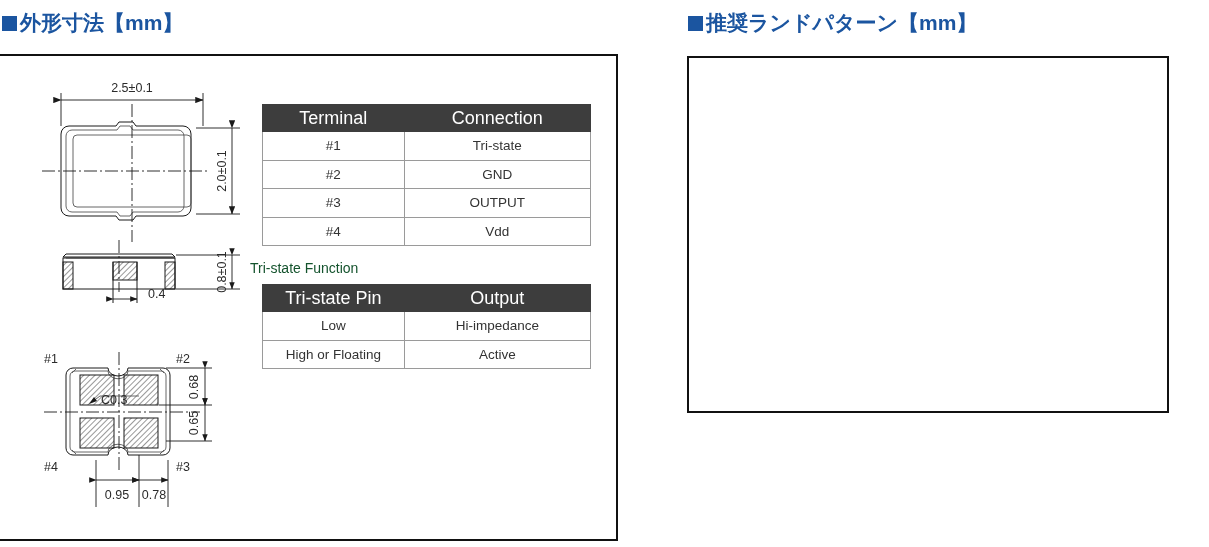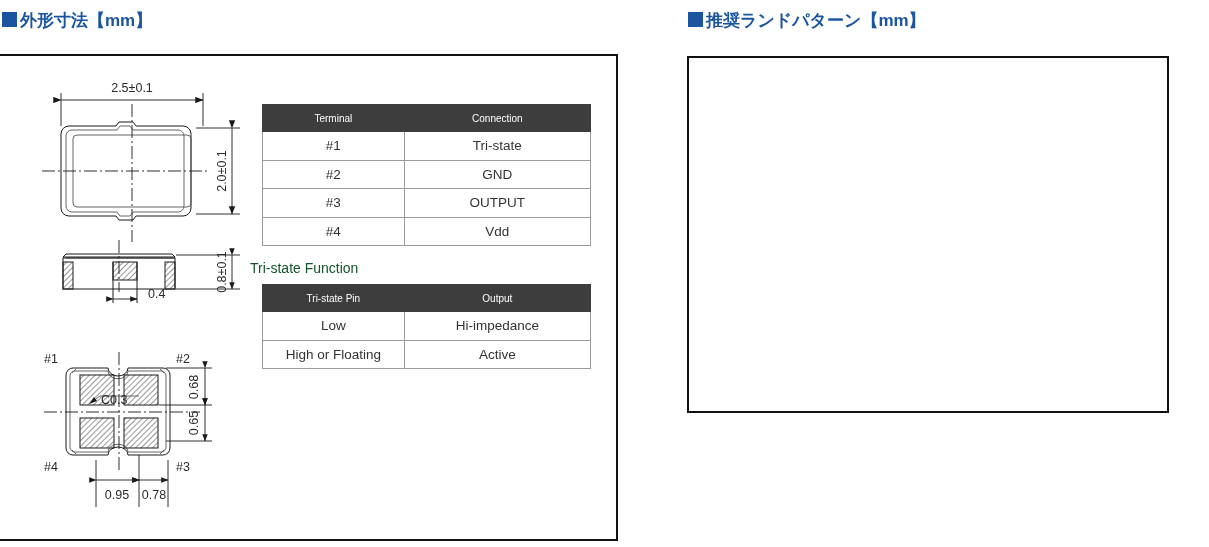--- a/index.html
+++ b/index.html
@@ -1,27 +1,27 @@
 <!DOCTYPE html>
 <html><head>
 <meta charset="utf-8">
 <style>
   html,body{margin:0;padding:0;background:#fff;}
   body{width:1209px;height:547px;position:relative;font-family:"Liberation Sans","DejaVu Sans",sans-serif;overflow:hidden;}
   .sq{display:inline-block;width:15px;height:15px;background:#1b55a0;margin-right:3px;vertical-align:-1px;}
-  .title{position:absolute;font-size:17px;font-weight:bold;color:#1b55a0;white-space:nowrap;letter-spacing:0px;}
+  .title{position:absolute;font-size:21px;font-weight:bold;color:#1b55a0;white-space:nowrap;letter-spacing:0px;}
   #title-left{left:2px;top:9px;}
   #title-right{left:688px;top:9px;text-align:right;}
   .panel{position:absolute;border:2px solid #111;background:#fff;box-sizing:border-box;}
   #panel-left{left:-2px;top:54px;width:620px;height:487px;border-left:none;}
   #panel-right{left:687px;top:56px;width:482px;height:357px;}
   svg{position:absolute;left:0;top:0;overflow:visible;}
   .tbl{position:absolute;border-collapse:collapse;font-size:13.5px;color:#333;background:#fff;}
   .tbl td,.tbl th{border:1px solid #9a9a9a;text-align:center;font-weight:normal;padding:0;height:27.5px;}
-  .tbl th{background:#3d3d3d;color:#fff;font-size:10px;border:1px solid #3d3d3d;height:26px;}
+  .tbl th{background:#3d3d3d;color:#fff;font-size:18px;border:1px solid #3d3d3d;height:26px;}
   #terminal-table{left:262px;top:104px;width:329px;}
   #tristate-table{left:262px;top:284px;width:329px;}
   .col-a{width:142px;}
   .col-b{width:187px;}
   .sub-label{position:absolute;left:250px;top:260px;font-size:14px;color:#14532d;}
   .dim{font-size:12.5px;fill:#2b2b2b;font-family:"Liberation Sans","DejaVu Sans",sans-serif;}
   .dim-b{font-size:13.5px;fill:#1a1a1a;}
   .pin{font-size:12.5px;fill:#2b2b2b;}
   .ln{stroke:#1a1a1a;stroke-width:1;fill:none;}
   .ln-thin{stroke:#555;stroke-width:0.9;fill:none;}

